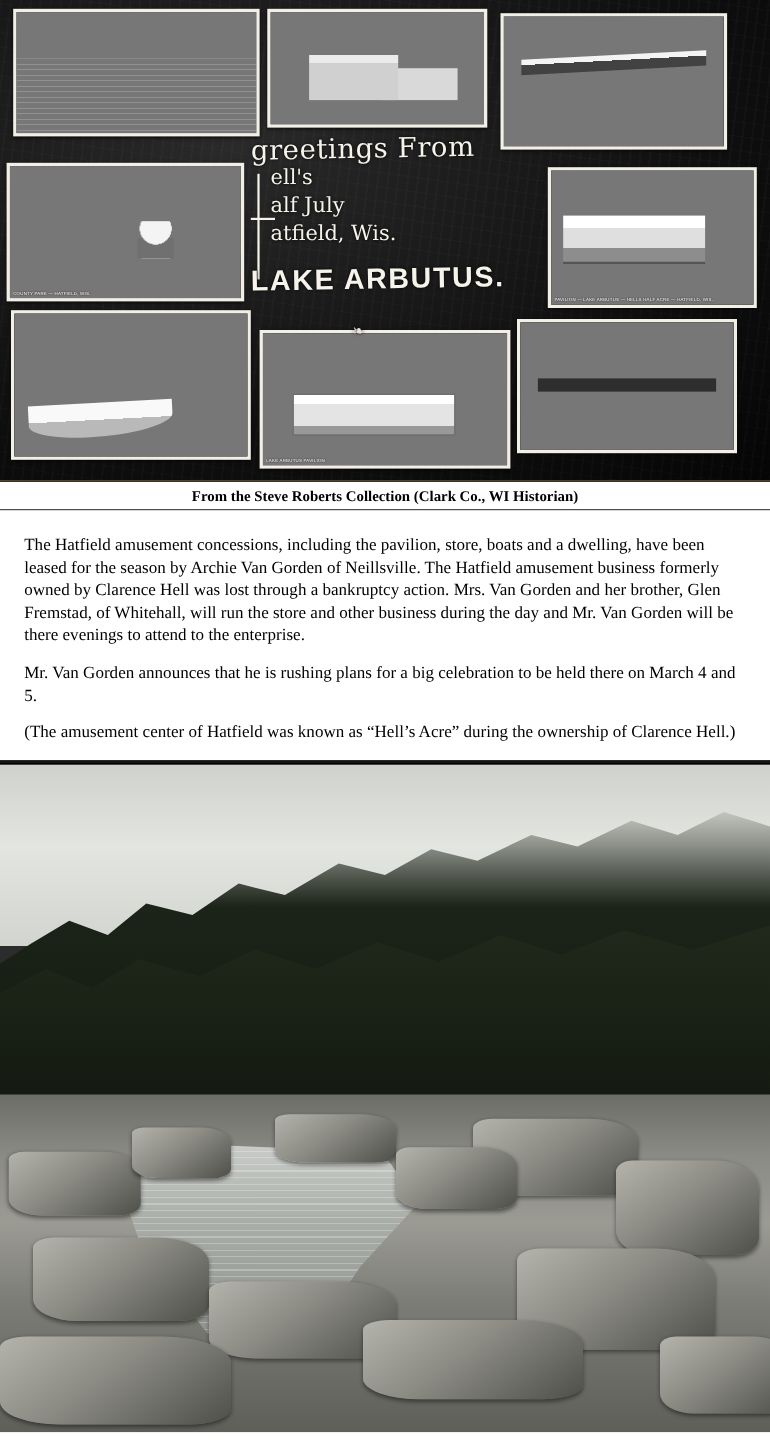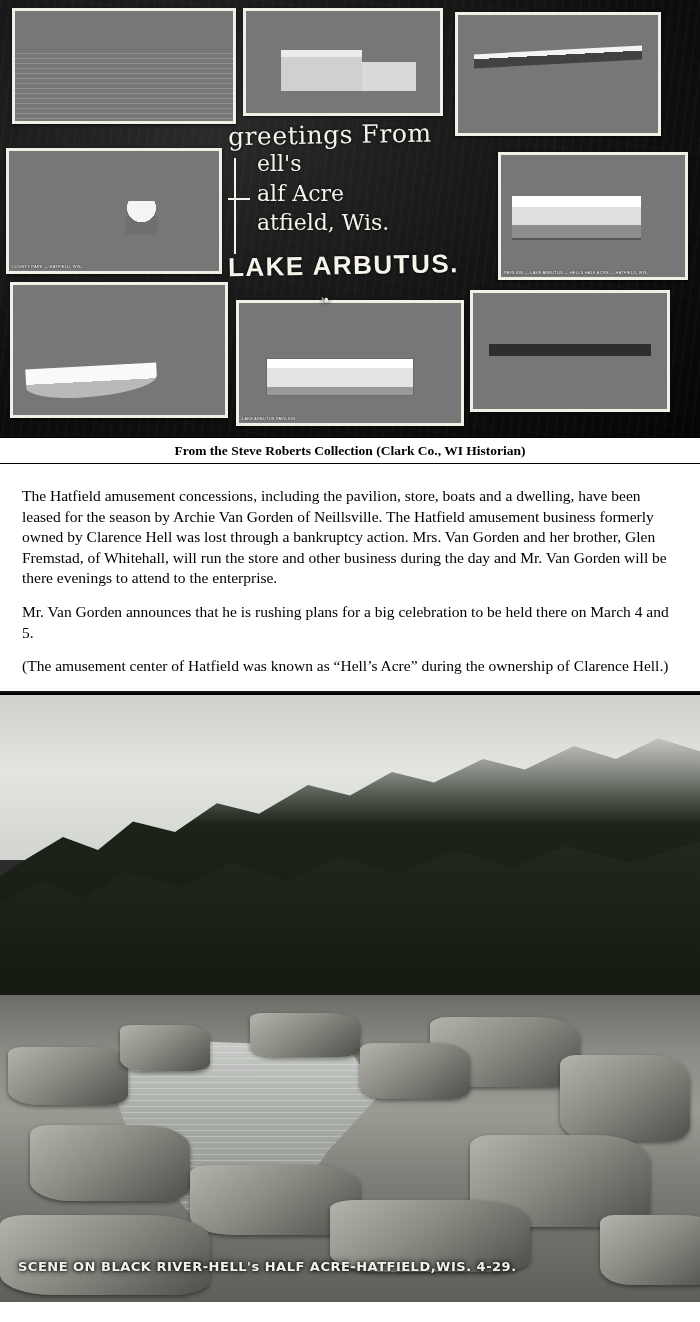--- a/index.html
+++ b/index.html
@@ -169,22 +169,22 @@
   .greeting .g-line1 {
     font-family: "DejaVu Serif", serif;
     font-size: 25px;
     letter-spacing: .5px;
     transform: rotate(-1deg);
   }
   .greeting .g-line2,
   .greeting .g-line3,
   .greeting .g-line4 {
     font-family: "DejaVu Serif", serif;
-    font-size: 22px;
-    margin-left: 29px;
+    font-size: 19px;
+    margin-left: 18px;
     line-height: 1.35;
   }
   .greeting .g-big {
     font-family: "Liberation Sans", sans-serif;
     font-weight: bold;
     font-size: 26px;
     letter-spacing: 1.5px;
     margin-top: 12px;
     transform: rotate(-1deg);
   }
@@ -365,21 +365,21 @@
     <div class="photo" style="left:470px; top:290px; width:200px; height:122px;">
       <div class="inner sc-pier"></div>
       <div class="cap"></div>
     </div>
 
     <div class="greeting">
       <div class="g-line1">greetings From</div>
       <div class="g-hbar"></div>
       <div class="g-hbar2"></div>
       <div class="g-line2">ell's</div>
-      <div class="g-line3">alf Acre</div>
+      <div class="g-line3">alf July</div>
       <div class="g-line4">atfield, Wis.</div>
       <div class="g-big">LAKE ARBUTUS.</div>
       <div class="g-swirl">❧</div>
     </div>
   </div>
 
   <div class="credit-bar">From the Steve Roberts Collection (Clark Co., WI Historian)</div>
 
   <div class="article">
     <p>The Hatfield amusement concessions, including the pavilion, store, boats and a dwelling, have been leased for the season by Archie Van Gorden of Neillsville.  The Hatfield amusement business formerly owned by Clarence Hell was lost through a bankruptcy action.  Mrs. Van Gorden and her brother, Glen Fremstad, of Whitehall, will run the store and other business during the day and Mr. Van Gorden will be there evenings to attend to the enterprise.</p>
@@ -400,16 +400,15 @@
     <div class="rock" style="left:560px; top:360px; width:130px; height:86px;"></div>
     <div class="rock" style="left:250px; top:318px; width:110px; height:44px;"></div>
     <div class="rock" style="left:360px; top:348px; width:110px; height:56px;"></div>
     <div class="rock" style="left:30px;  top:430px; width:160px; height:76px;"></div>
     <div class="rock" style="left:470px; top:440px; width:180px; height:92px;"></div>
     <div class="rock" style="left:190px; top:470px; width:170px; height:70px;"></div>
     <div class="rock" style="left:330px; top:505px; width:200px; height:72px;"></div>
     <div class="rock" style="left:0px;   top:520px; width:210px; height:80px;"></div>
     <div class="rock" style="left:600px; top:520px; width:120px; height:70px;"></div>
 
-    <div class="river-caption">SCENE ON BLACK RIVER-HELL's HALF ACRE-HATFIELD,WIS.   4-29.</div>
   </div>
 
 </div>
 
 </body></html>

